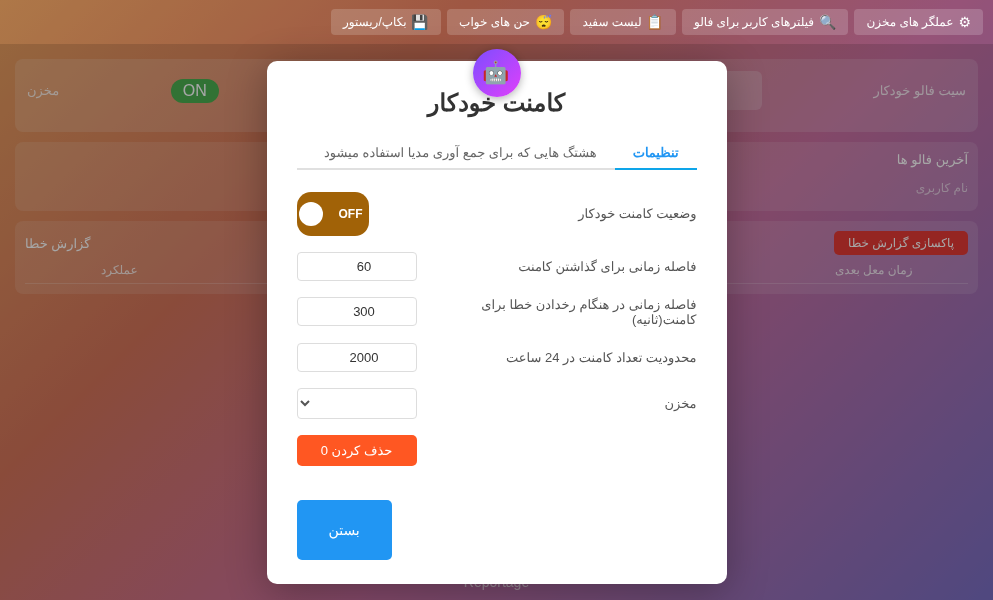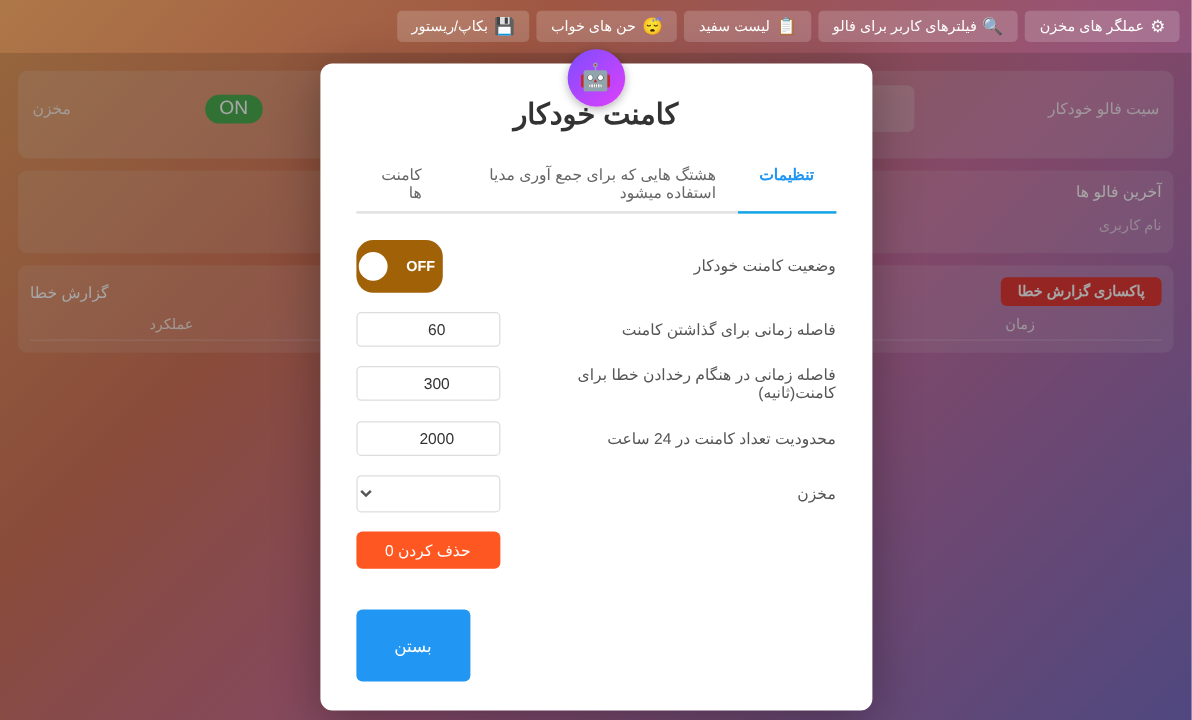--- a/index.html
+++ b/index.html
@@ -312,44 +312,44 @@
         <div style="color:#fff; font-size:13px; text-align:right; margin-bottom:8px;">آخرین فالو ها</div>
         <div style="color:rgba(255,255,255,0.6); font-size:12px; text-align:right; padding: 6px 0;">نام کاربری</div>
       </div>
       <div style="flex:1; background:rgba(255,255,255,0.12); border-radius:8px; padding:10px;">
         <div style="color:#fff; font-size:13px; text-align:right; margin-bottom:8px;">آخرین آنفالو ها</div>
       </div>
     </div>
 
     <div style="background:rgba(255,255,255,0.12); border-radius:8px; padding:10px;">
       <div style="display:flex; justify-content:space-between; align-items:center; margin-bottom:8px;">
-        <button style="background:#e53935; color:#fff; border:none; border-radius:5px; padding:5px 14px; font-size:12px; cursor:pointer;font-weight:bold;">پاکسازی گزارش خطا</button>
+        <button style="background:#e53935; color:#fff; border:none; border-radius:5px; padding:5px 14px; font-size:12px; cursor:pointer;">پاکسازی گزارش خطا</button>
         <div style="color:#fff; font-size:13px;">گزارش خطا</div>
       </div>
       <div class="bg-table-header">
+        <span>زمان معل بعدی</span>
         <span>زمان</span>
         <span>نوع خطا</span>
         <span>آیتم</span>
         <span>عملکرد</span>
       </div>
     </div>
   </div>
 
   <div class="modal-overlay">
     <div class="modal-wrapper">
 
       <div class="logo-area">🤖</div>
 
       <div class="modal">
         <div class="modal-title">کامنت خودکار</div>
 
         <div class="modal-tabs">
           <div class="modal-tab active">تنظیمات</div>
           <div class="modal-tab">هشتگ هایی که برای جمع آوری مدیا استفاده میشود</div>
-          <div class="modal-tab">کامنت ها</div>
         </div>
 
         <div class="form-row">
           <div class="form-label">وضعیت کامنت خودکار</div>
           <div class="toggle-off">
             <div class="knob"></div>
             <span class="toggle-label">OFF</span>
           </div>
         </div>
 

